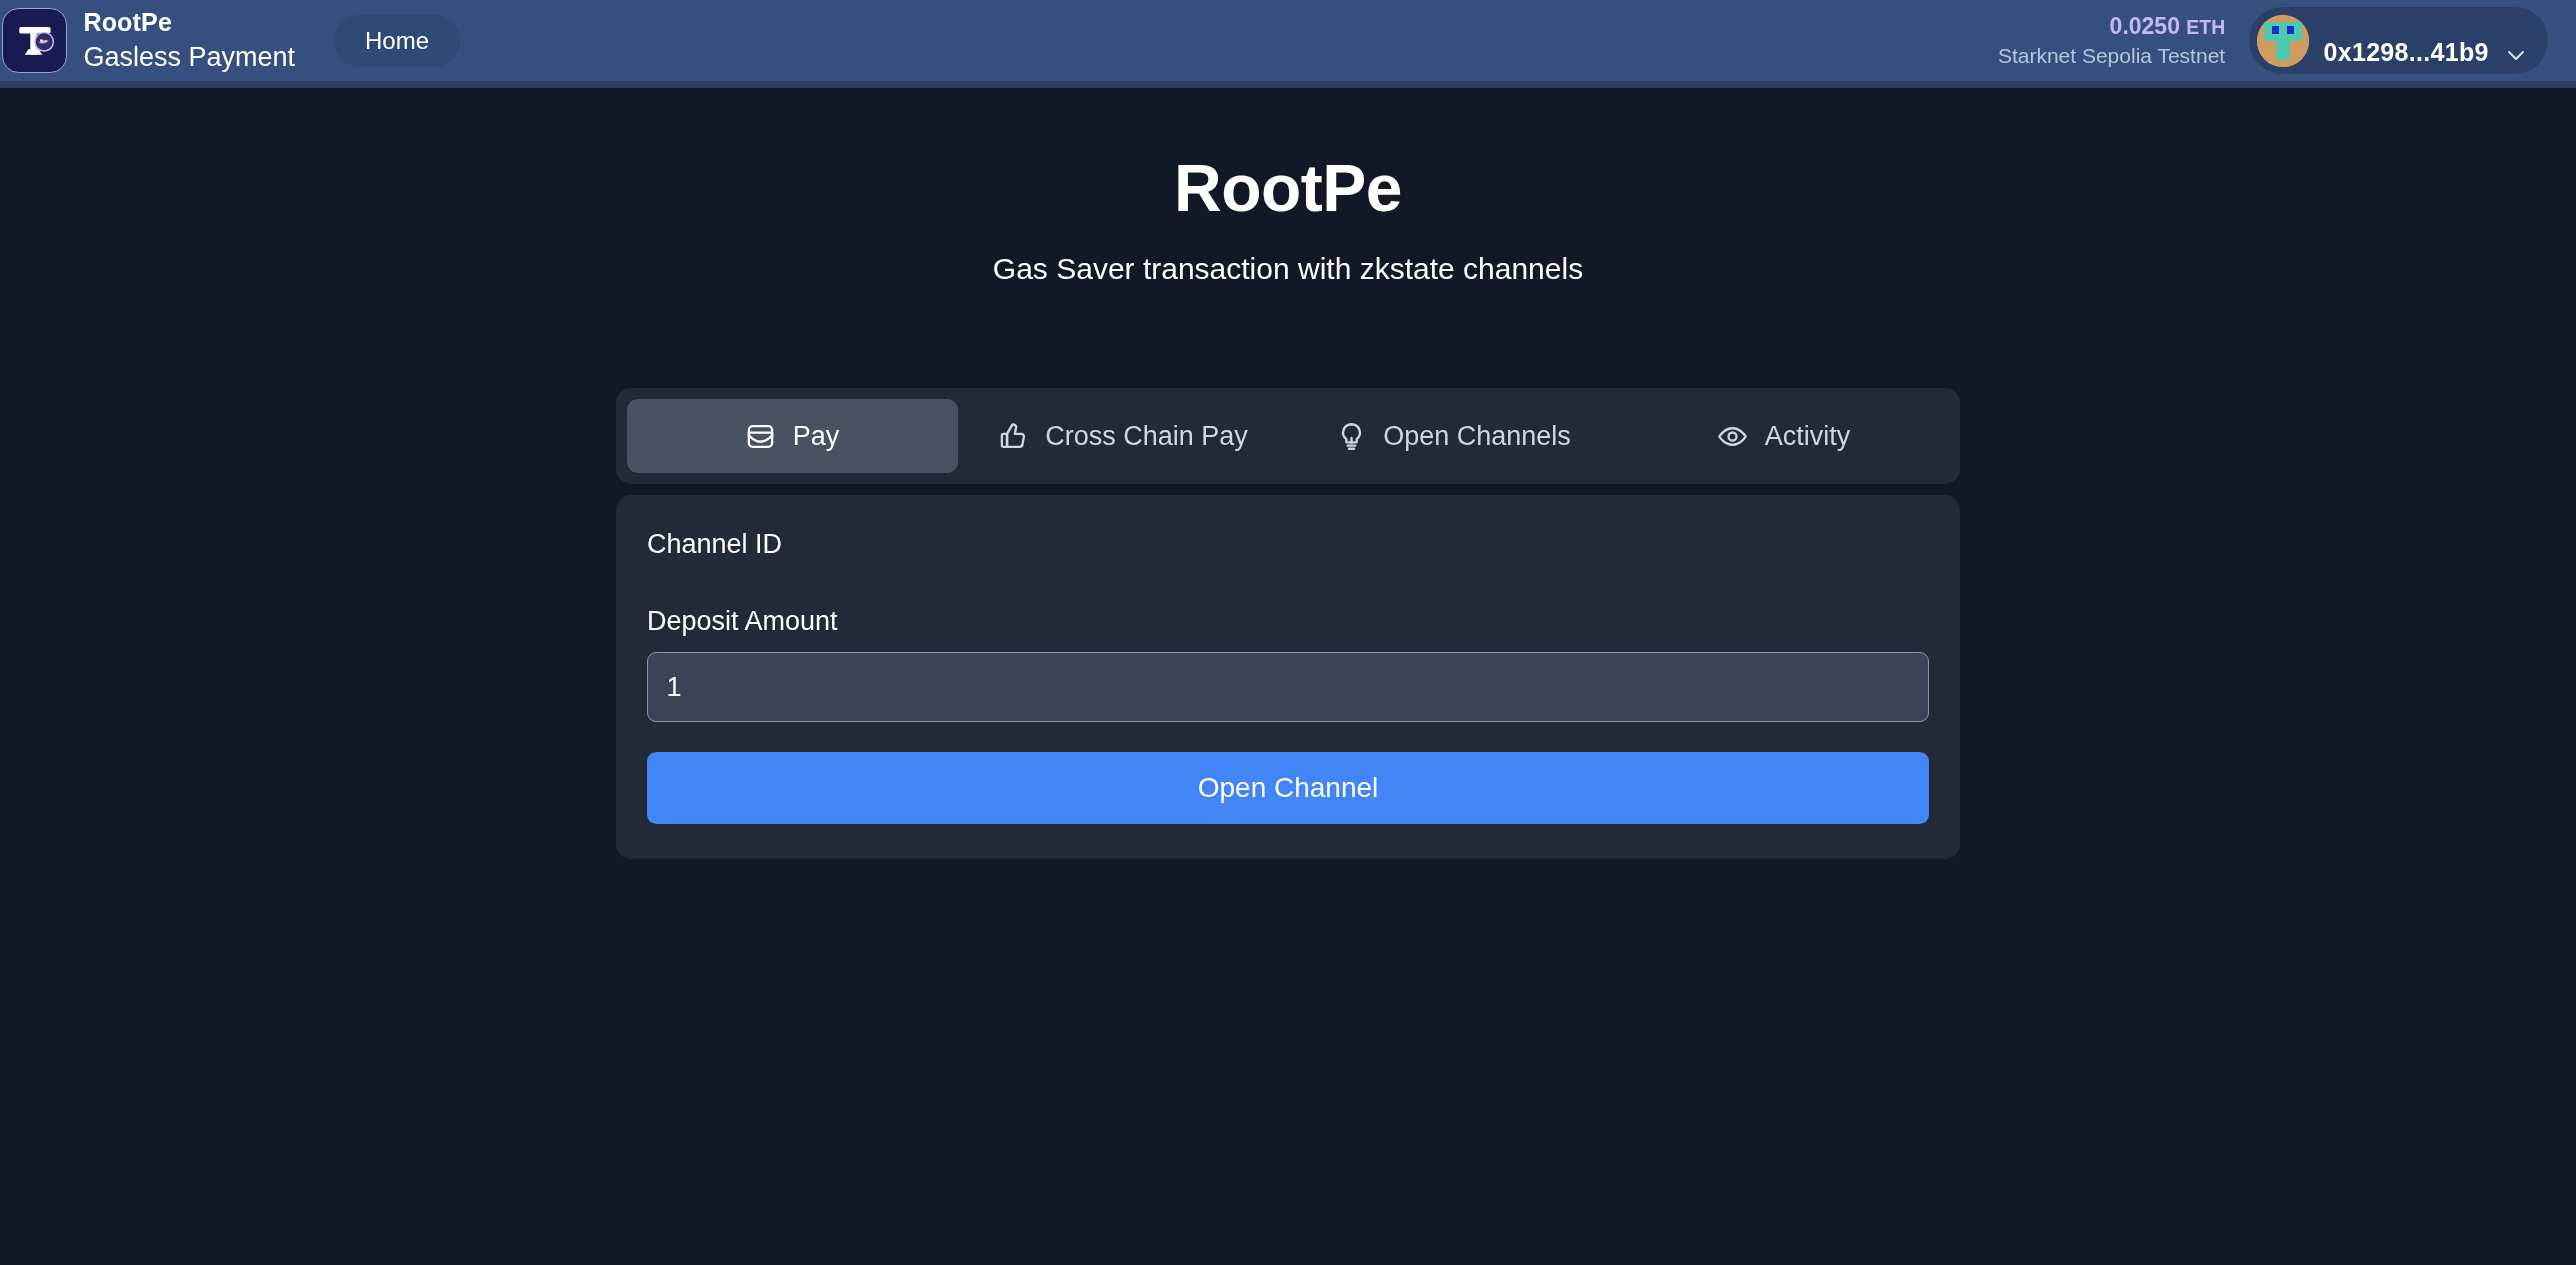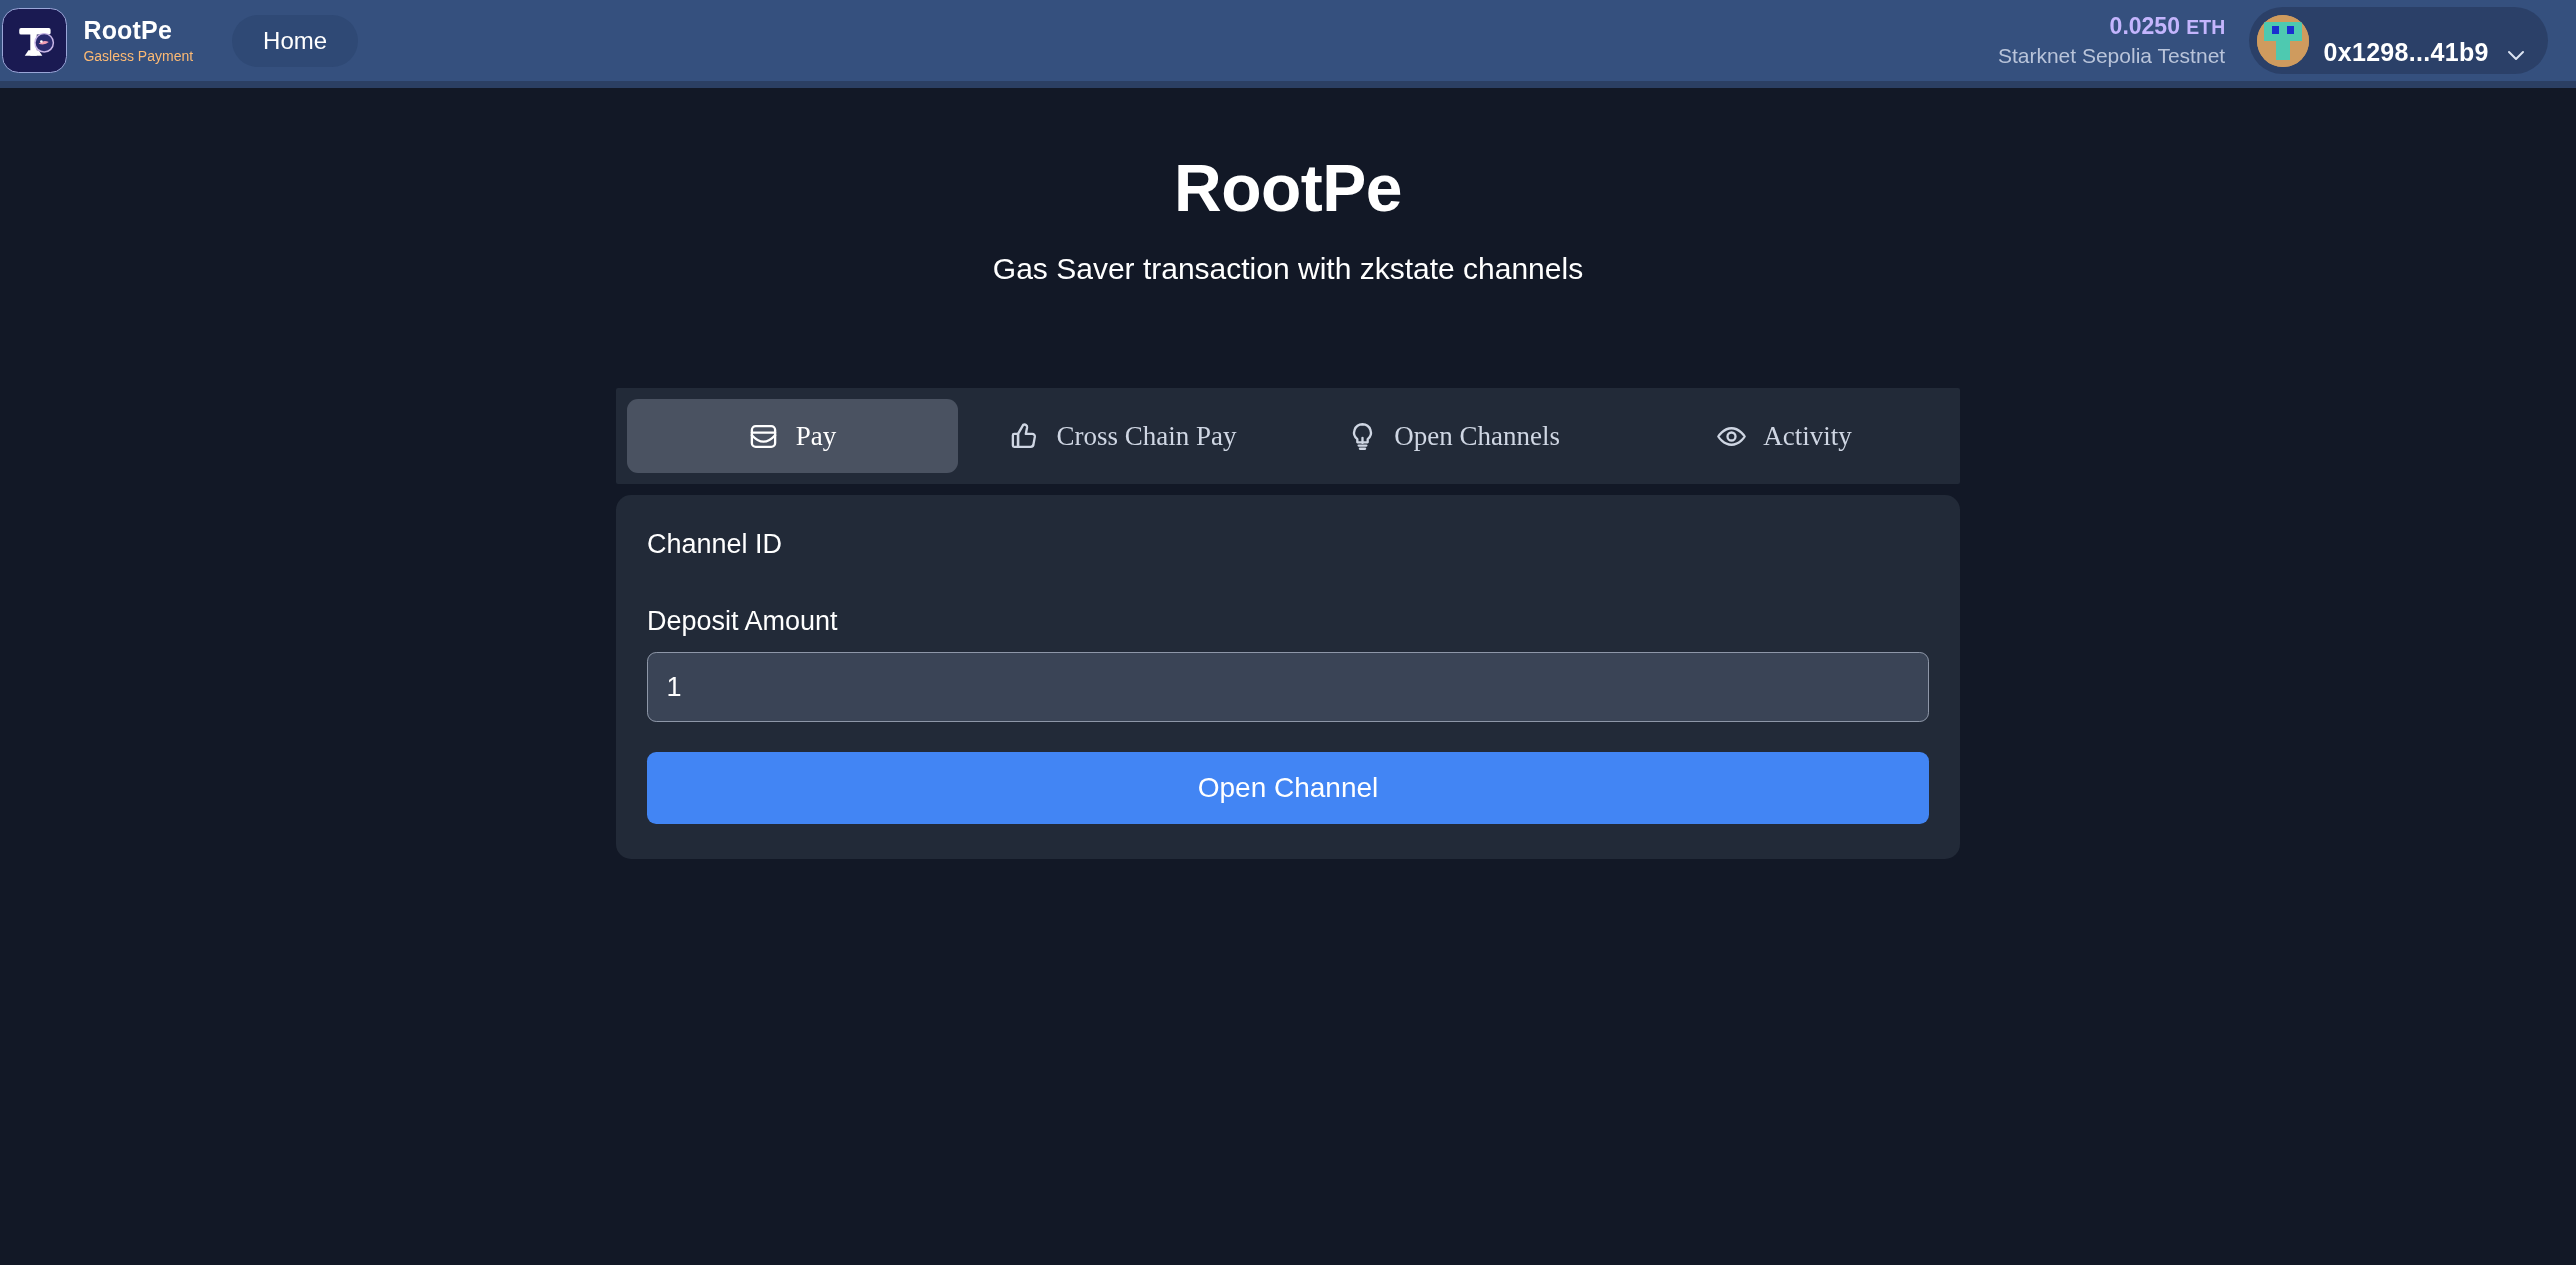--- a/index.html
+++ b/index.html
@@ -52,22 +52,22 @@
 
   .brand-text { display: flex; flex-direction: column; justify-content: center; }
   .brand-name {
     color: #ffffff;
     font-size: 25px;
     font-weight: bold;
     line-height: 1.15;
     letter-spacing: 0.2px;
   }
   .brand-tag {
-    color: #fdba74;
-    font-size: 14px;
+    color: #ffffff;
+    font-size: 27px;
     line-height: 1.2;
     margin-top: 4px;
   }
 
   .nav-home {
     margin-left: 39px;
     background: #2f4975;
     color: #ffffff;
     font-size: 24px;
     border-radius: 923px;
@@ -142,26 +142,25 @@
   .hero-sub {
     color: #ffffff;
     font-size: 30px;
     margin-top: 31px;
   }
 
   .panel { width: 1344px; margin-top: 102px; }
 
   .tabbar {
     background: #222a38;
-    border-radius: 2px;
+    border-radius: 15px;
     padding: 11px;
     display: flex;
     align-items: stretch;
     gap: 0;
-    font-family: Liberation Serif, serif;
   }
   .tab {
     flex: 1 1 0;
     display: flex;
     align-items: center;
     justify-content: center;
     gap: 16.6px;
     height: 74px;
     border-radius: 11px;
     color: #cfd6e3;

